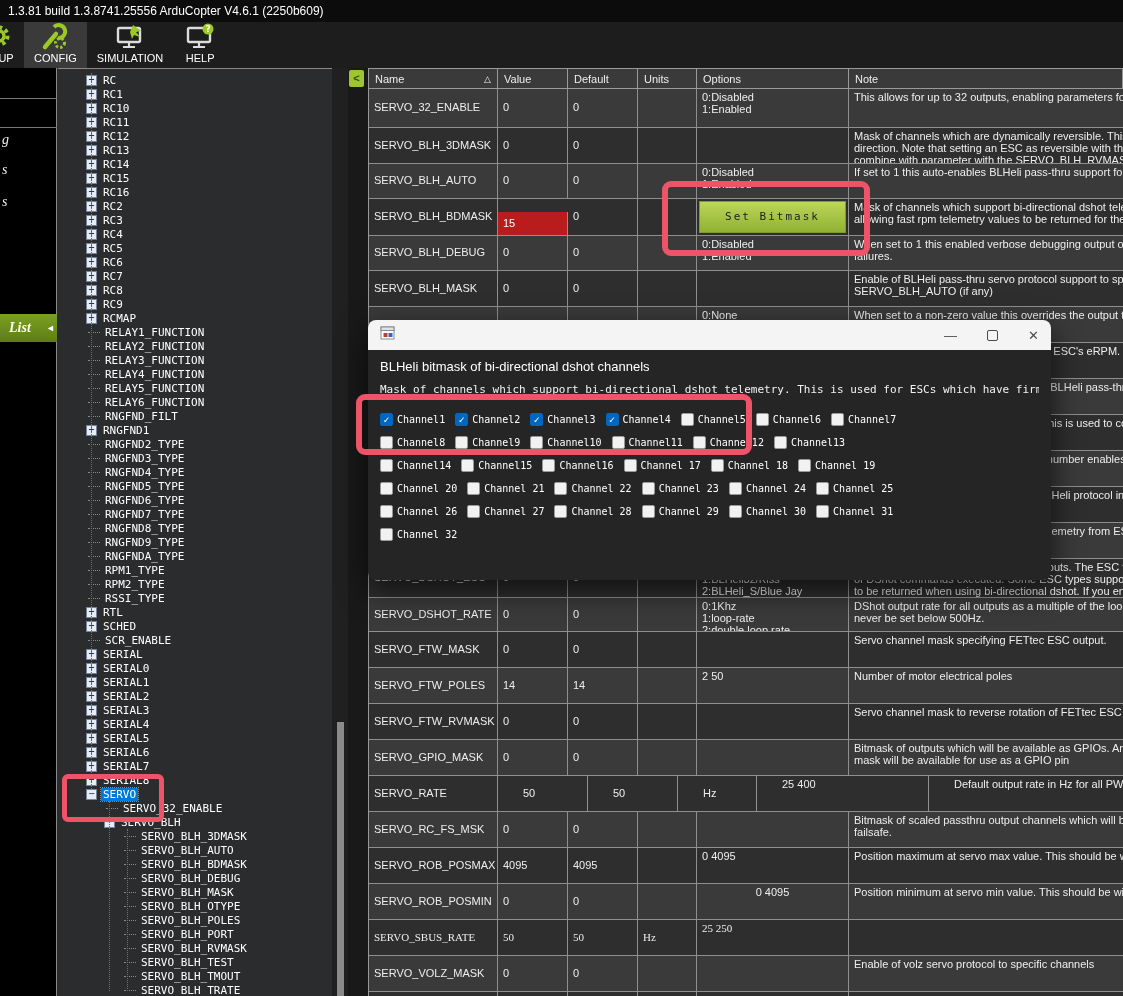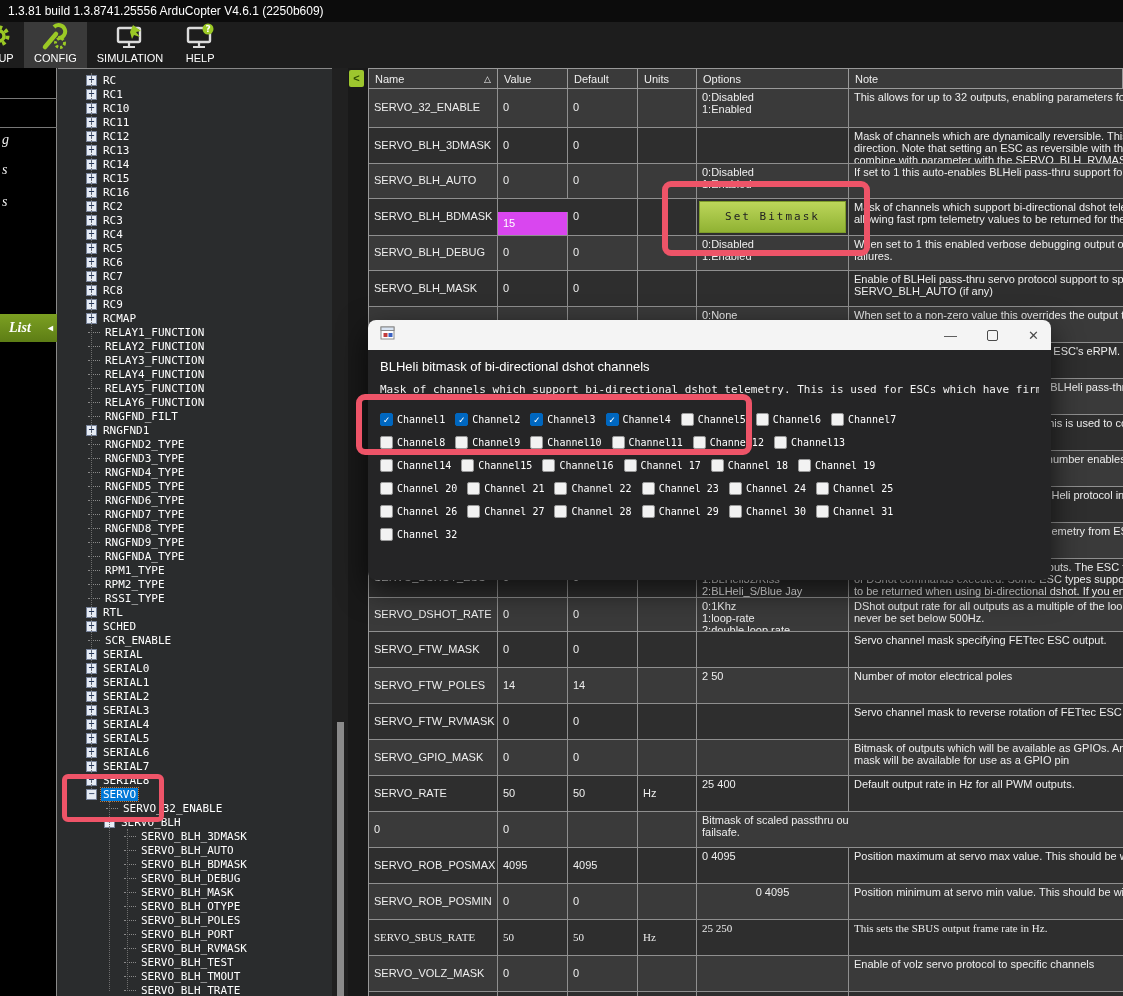--- a/index.html
+++ b/index.html
@@ -55,21 +55,21 @@
   #thead .th{padding:3px 6px;border-right:1px solid #9a9a9a;overflow:hidden;white-space:nowrap;
     display:flex;align-items:center;cursor:pointer;}
   #thead .th .sort{margin-left:auto;font-size:9px;}
   .trow{border-bottom:1px solid #8f8f8f;}
   .trow.odd{background:#3a3a3a;} .trow.even{background:#2e2e2e;}
   .cell{border-right:1px solid #8f8f8f;padding:2px 5px;font-size:11px;line-height:11.8px;
     overflow:hidden;box-sizing:border-box;}
   .cname,.cval,.cdef,.cunits{display:flex;align-items:center;white-space:nowrap;}
   .copt,.cdesc{white-space:pre;padding-top:3px;}
   .cdesc{border-right:none;}
-  .cval.vsel{background:#d946ef;color:#fff;margin-top:13px;}
+  .cval.vsel{background:#b91c1c;color:#fff;margin-top:13px;}
   .copt.btncell{padding:2px;}
   .setbtn{width:100%;height:100%;background:linear-gradient(#bcd65a,#90b233);
     border:1px solid #7e9c2a;color:#222;font-family:"DejaVu Sans Mono",monospace;font-size:11px;
     letter-spacing:2px;display:flex;align-items:center;justify-content:center;cursor:pointer;box-sizing:border-box;}
   
   #dialog{position:absolute;left:368px;top:320px;width:683px;height:260px;border-radius:8px;
     background:#252526;box-shadow:0 10px 30px rgba(0,0,0,.65);z-index:5;overflow:hidden;}
   #dlg-title{height:30px;background:#f4f4f4;display:flex;align-items:center;padding:0 12px;}
   #dlg-title .dlgicon{margin-right:8px;}
   .winbtns{margin-left:auto;display:flex;align-items:center;gap:30px;color:#4a4a4a;}
@@ -685,29 +685,30 @@
       </div>
       <div class="trow odd" style="height: 36px;">
         <div class="cell cname">SERVO_GPIO_MASK</div>
         <div class="cell cval">0</div>
         <div class="cell cdef">0</div>
         <div class="cell cunits"></div>
         <div class="cell copt"></div>
         <div class="cell cdesc">Bitmask of outputs which will be available as GPIOs. Any output with the function set to -1 or in this
 mask will be available for use as a GPIO pin</div>
       </div>
-      <div class="trow even" style="height: 36px;">
+      <div class="trow even" style="height: 36px; gap: 20px;">
         <div class="cell cname">SERVO_RATE</div>
         <div class="cell cval">50</div>
         <div class="cell cdef">50</div>
         <div class="cell cunits">Hz</div>
         <div class="cell copt">25 400</div>
         <div class="cell cdesc">Default output rate in Hz for all PWM outputs.</div>
       </div>
       <div class="trow odd" style="height: 36px;">
+        <div class="cell cname">SERVO_RC_FS_MSK</div>
         <div class="cell cval">0</div>
         <div class="cell cdef">0</div>
         <div class="cell cunits"></div>
         <div class="cell copt"></div>
         <div class="cell cdesc">Bitmask of scaled passthru output channels which will be set to their trim value during rc
 failsafe.</div>
       </div>
       <div class="trow even" style="height: 36px;">
         <div class="cell cname">SERVO_ROB_POSMAX</div>
         <div class="cell cval">4095</div>
@@ -723,21 +724,20 @@
         <div class="cell cunits"></div>
         <div class="cell copt">0 4095</div>
         <div class="cell cdesc">Position minimum at servo min value. This should be within the position control range of the servo.</div>
       </div>
       <div class="trow even" style="height: 36px; font-family: Liberation Serif, serif;">
         <div class="cell cname">SERVO_SBUS_RATE</div>
         <div class="cell cval">50</div>
         <div class="cell cdef">50</div>
         <div class="cell cunits">Hz</div>
         <div class="cell copt">25 250</div>
-        <div class="cell cdesc">This sets the SBUS output frame rate in Hz.</div>
       </div>
       <div class="trow odd" style="height: 36px;">
         <div class="cell cname">SERVO_VOLZ_MASK</div>
         <div class="cell cval">0</div>
         <div class="cell cdef">0</div>
         <div class="cell cunits"></div>
         <div class="cell copt"></div>
         <div class="cell cdesc">Enable of volz servo protocol to specific channels</div>
       </div>
       <div class="trow even" style="height: 8px;">

